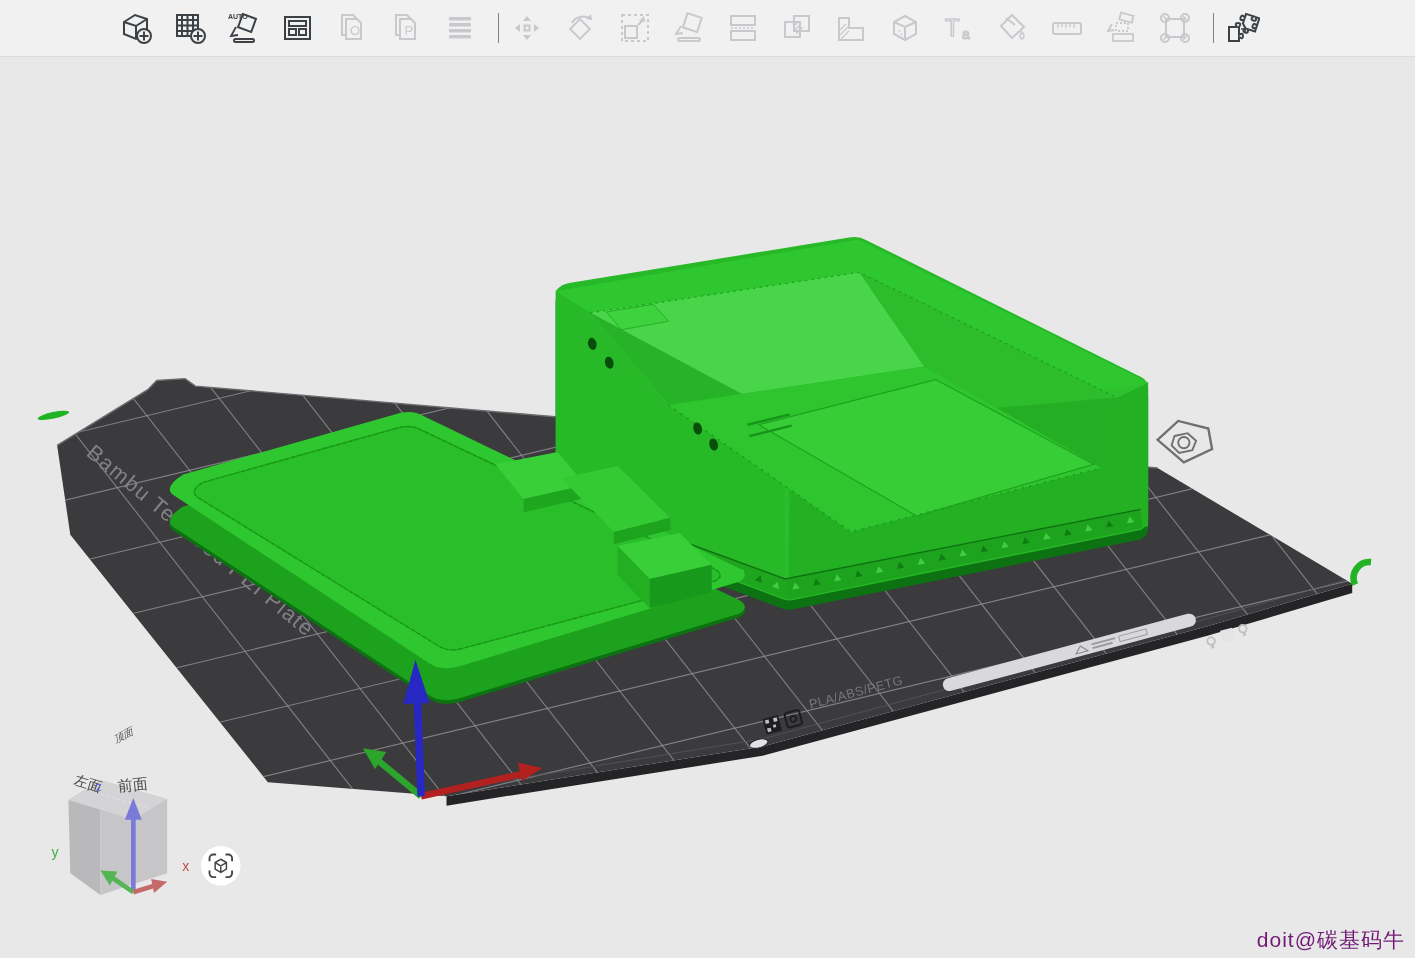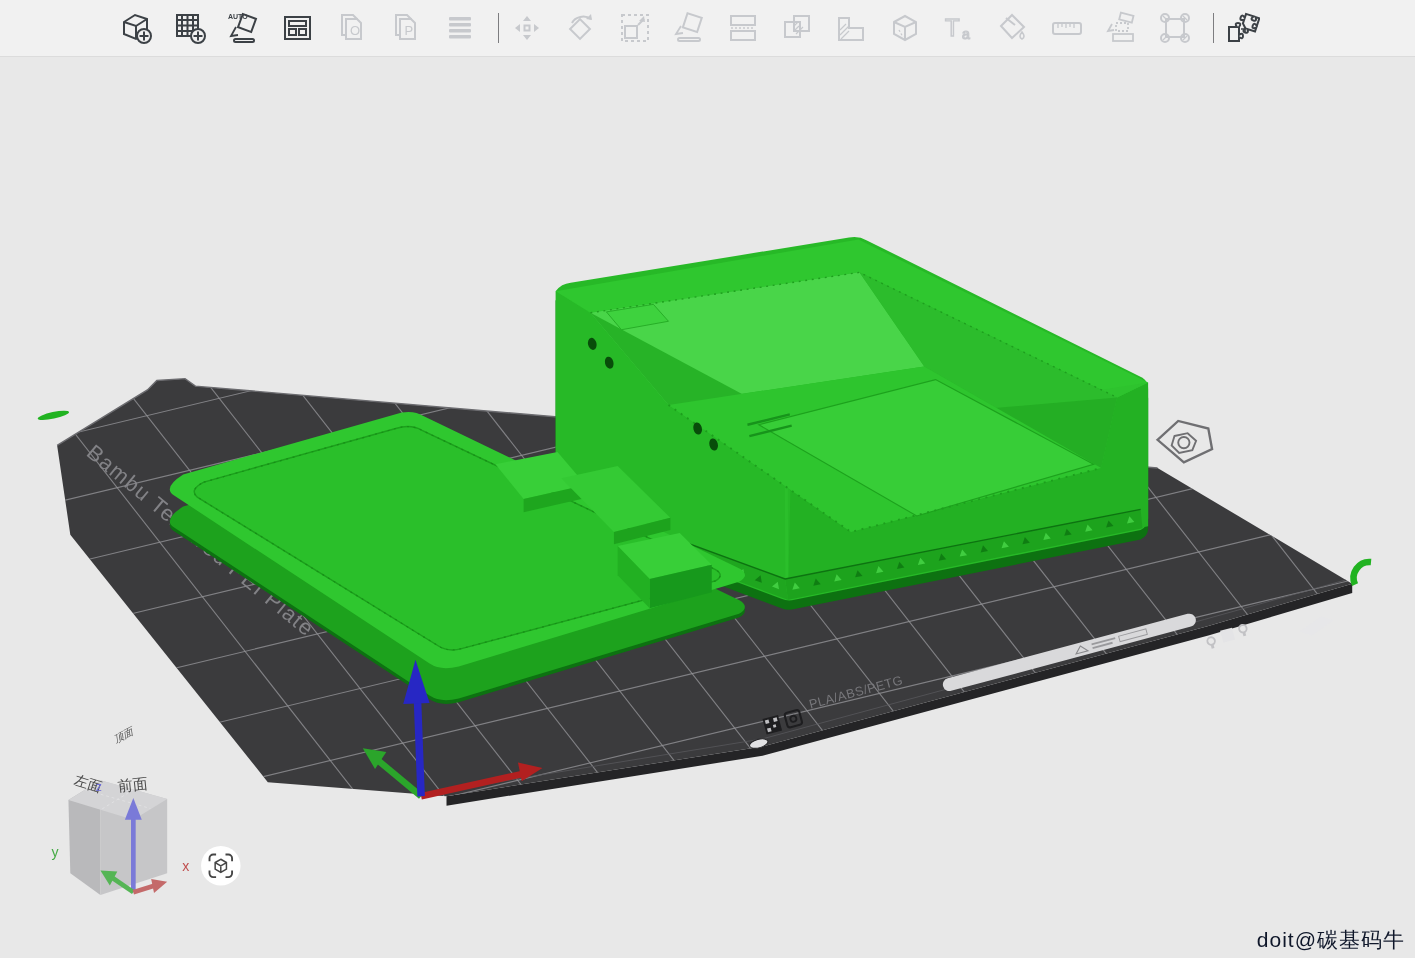--- a/index.html
+++ b/index.html
@@ -12,21 +12,21 @@
   .tbtn{width:36px;height:40px;margin-right:18px;display:flex;align-items:center;justify-content:center;
         background:transparent;border:none;padding:0;cursor:pointer;}
   .tbtn svg{width:36px;height:36px;}
   .tbtn.on{color:#3c4146;}
   .tbtn.off{color:#c7c9cd;}
   .tsep{width:1px;height:30px;background:#7d7d80;margin:0 10px 0 2px;flex:none;}
   
   #viewport{position:absolute;left:0;top:57px;width:1415px;height:901px;background:#e8e8e8;}
   #scene{position:absolute;left:0;top:0;}
   #watermark{position:absolute;right:10px;bottom:4px;font-size:21px;letter-spacing:1px;
-             color:#0f172a;z-index:30;}
+             color:#701a75;z-index:30;}
   text{font-family:"Liberation Sans","DejaVu Sans",sans-serif;}
 </style>
 </head>
 <body>
 <div id="app">
 
 <div id="toolbar">
 
   <button class="tbtn on" title="">
     <svg viewBox="0 0 36 36" fill="none" stroke="currentColor" stroke-width="2">

